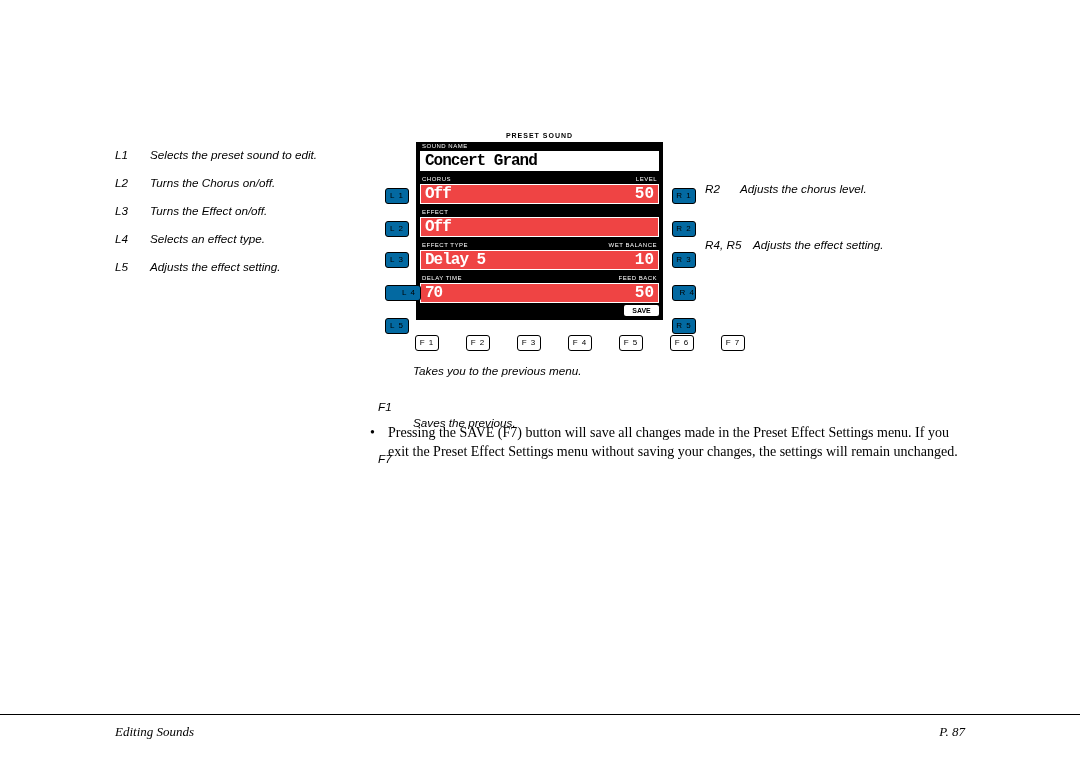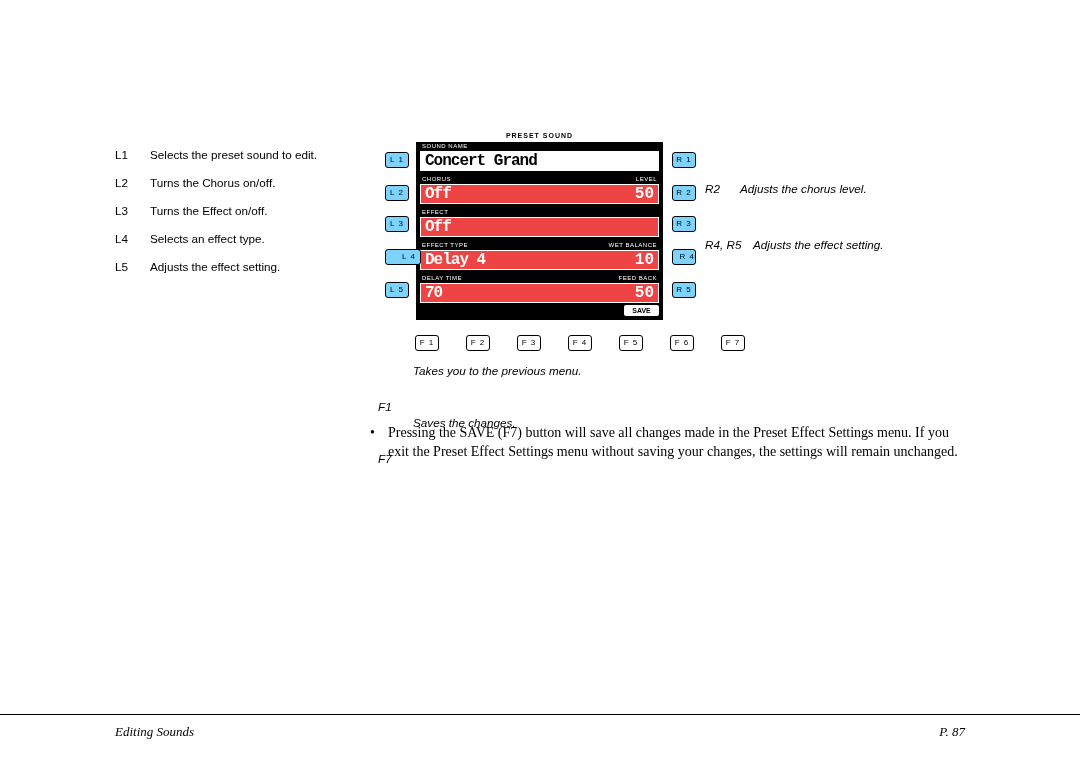--- a/index.html
+++ b/index.html
@@ -107,21 +107,22 @@
     position: absolute;
     width: 22px;
     height: 14px;
     border: 1px solid #000;
     border-radius: 3px;
     font-size: 8px;
     line-height: 14px;
     text-align: center;
     font-family: Arial, sans-serif;
     letter-spacing: 1px;
-    background: #7dd3fc;
+    background: #0369a1;
+    margin-top: 36px;
   }
   
   .L1 { left: 270px; top: 22px; }
   .L2 { left: 270px; top: 55px; }
   .L3 { left: 270px; top: 86px; }
   .L4 { left: 270px; top: 119px; padding-left: 12px; }
   .L5 { left: 270px; top: 152px; }
   .R1 { left: 557px; top: 22px; }
   .R2 { left: 557px; top: 55px; }
   .R3 { left: 557px; top: 86px; }
@@ -148,20 +149,21 @@
     background: #fff;
   }
 
   
   .ann-left {
     position: absolute;
     left: 0px;
     top: 18px;
     width: 255px;
     font-size: 11.7px;
+    font-style: italic;
     font-family: Arial, Helvetica, sans-serif;
     line-height: 1.2;
   }
   .ann-left div { display: flex; margin-bottom: 14px; }
   .ann-left .k { width: 35px; flex-shrink: 0;}
   .ann-right {
     position: absolute;
     left: 590px;
     top: 52px;
     width: 250px;
@@ -253,21 +255,21 @@
         <div class="lcd-label left">EFFECT</div>
         <div class="lcd-value dark">
           <span class="main">Off</span>
         </div>
       </div>
 
       <div class="lcd-row" style="top:113px">
         <div class="lcd-label left">EFFECT TYPE</div>
         <div class="lcd-label right">WET BALANCE</div>
         <div class="lcd-value dark">
-          <span class="main">Delay 4</span>
+          <span class="main">Delay 5</span>
           <span class="num">10</span>
         </div>
       </div>
 
       <div class="lcd-row" style="top:146px">
         <div class="lcd-label left">DELAY TIME</div>
         <div class="lcd-label right">FEED BACK</div>
         <div class="lcd-value dark">
           <span class="main">70</span>
           <span class="num">50</span>
@@ -332,21 +334,21 @@
         </div>
     </div>
 
     <div class="ann-bottom">
       <div>
           <span class="k">F1</span>
           <span>Takes you to the previous menu.</span>
         </div>
       <div>
           <span class="k">F7</span>
-          <span>Saves the changes.</span>
+          <span>Saves the previous.</span>
         </div>
     </div>
 
   </div>
 
   <div class="body-text">
     <div class="bullet">
       <span class="b">•</span>
       <span>Pressing the SAVE (F7) button will save all changes made in the Preset Effect Settings menu.  If you exit the Preset Effect Settings menu without saving your changes, the settings will remain unchanged.</span>
     </div>

